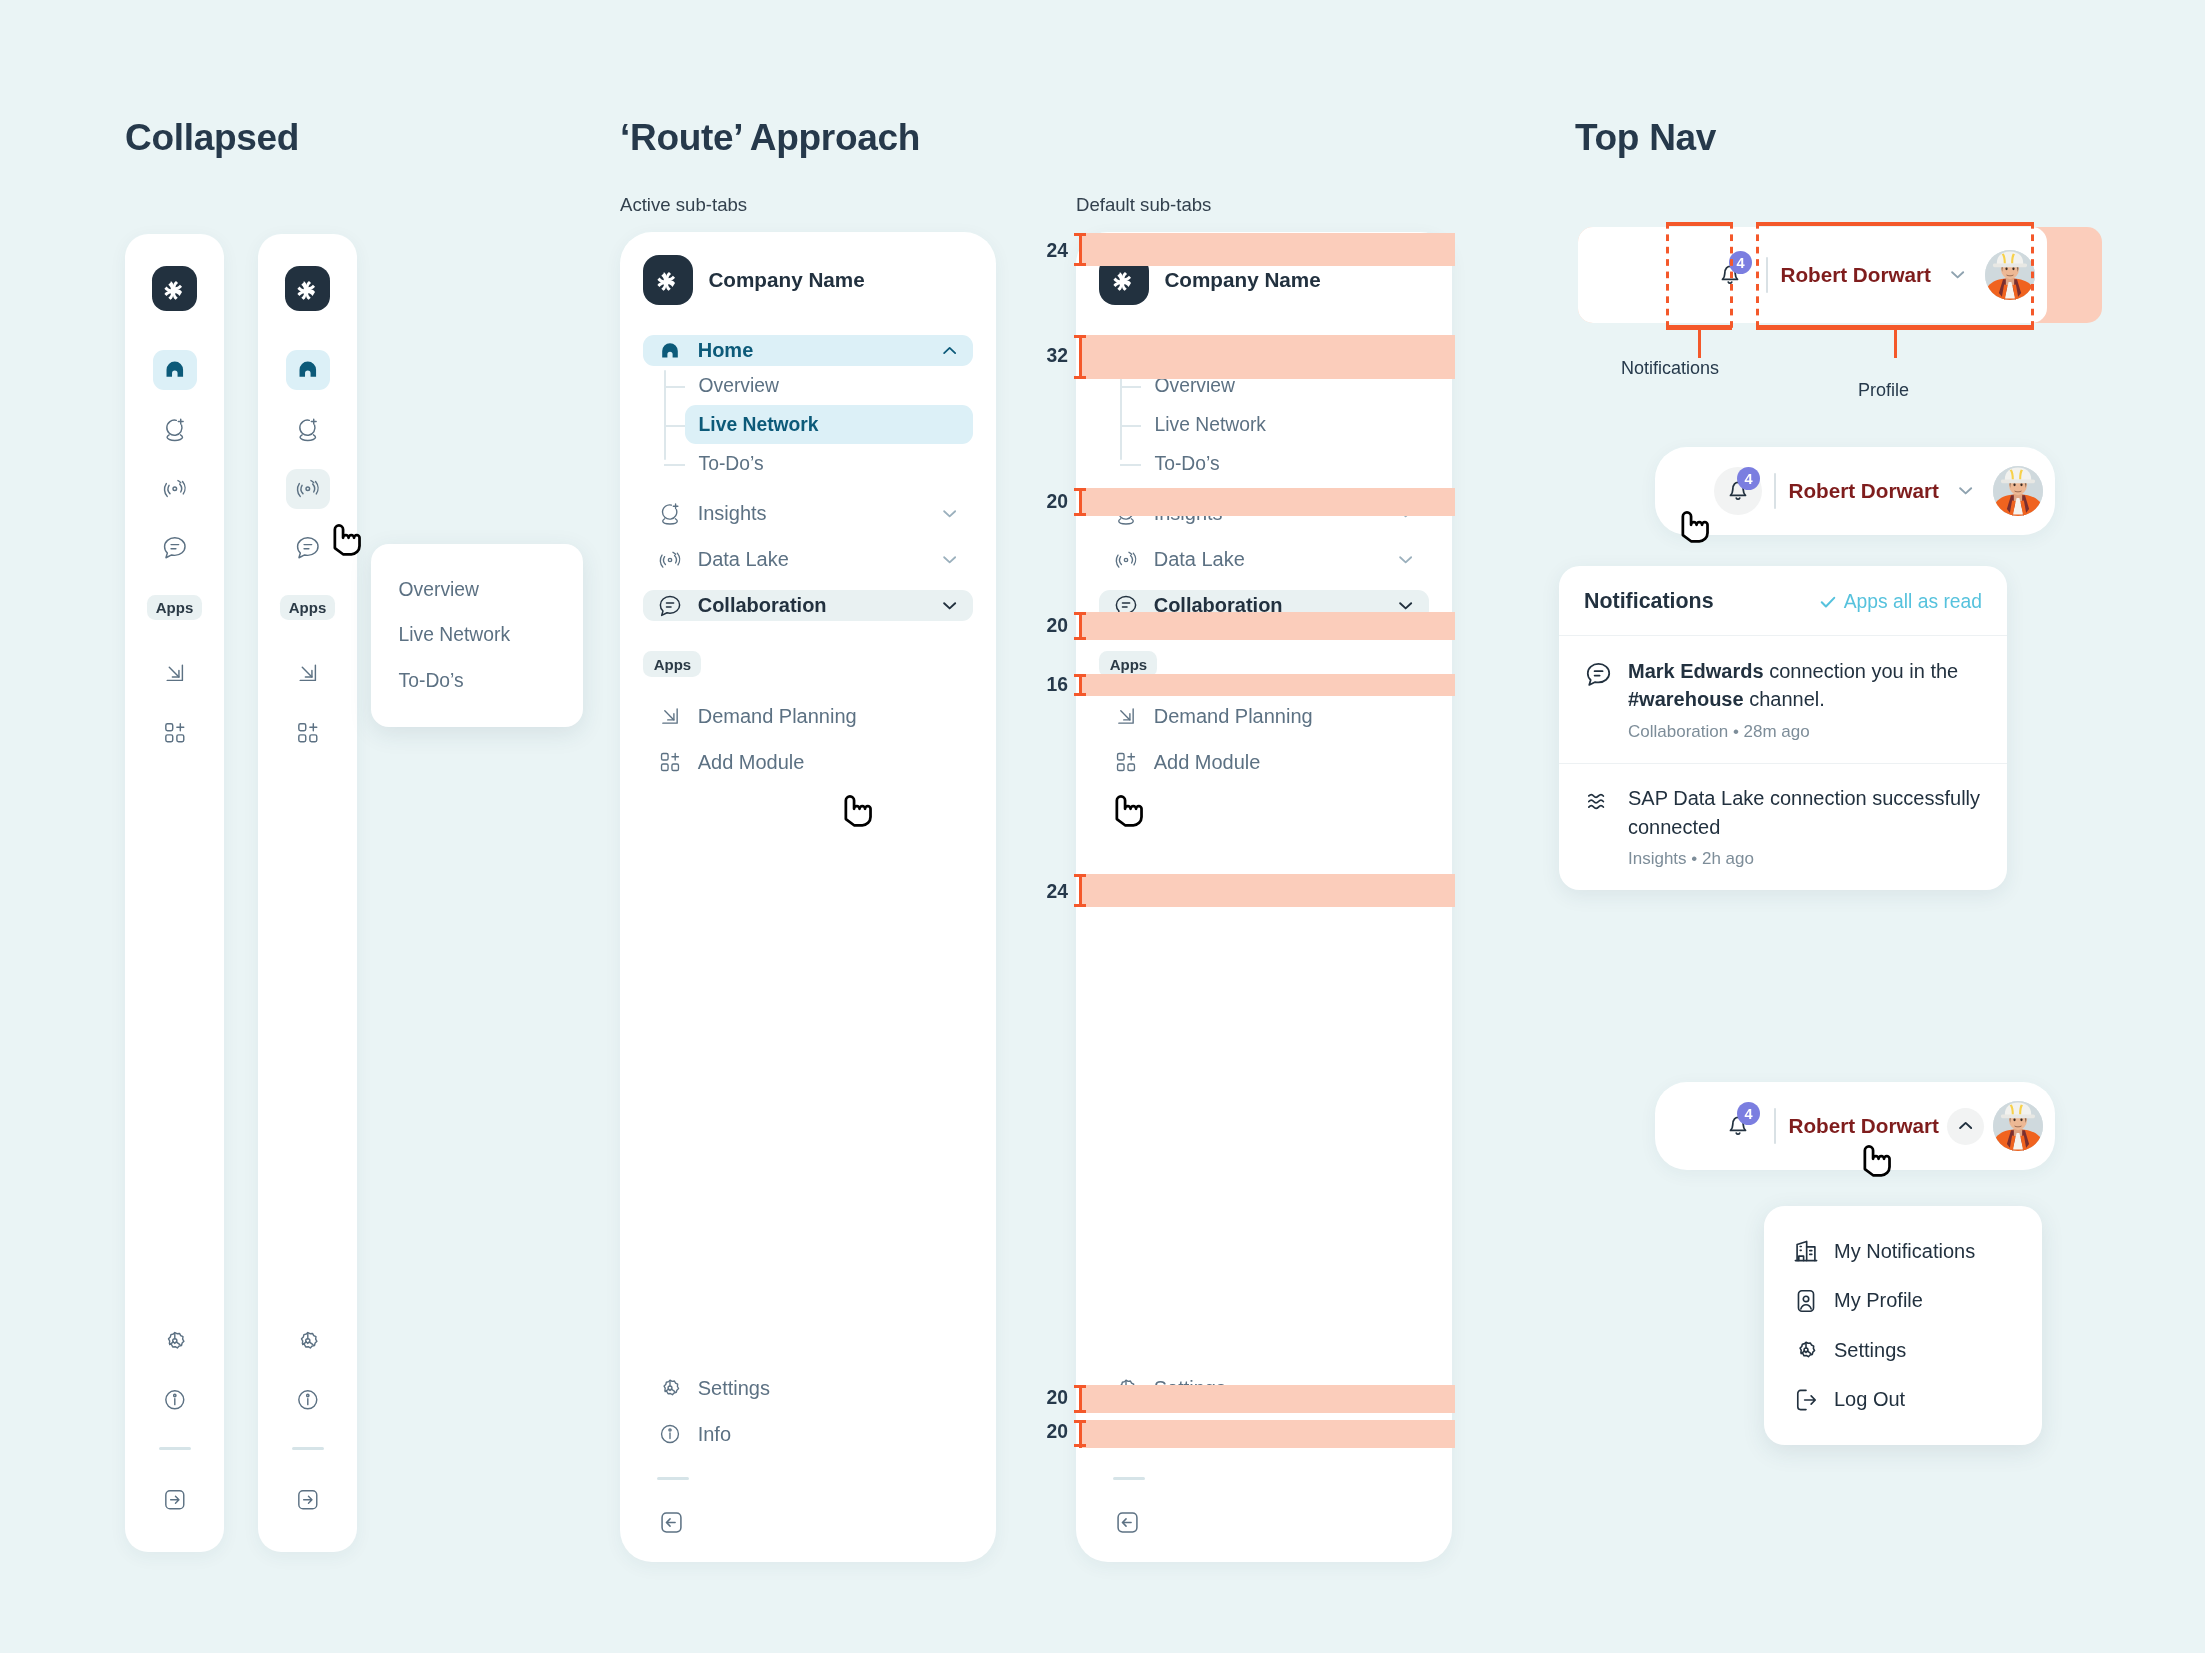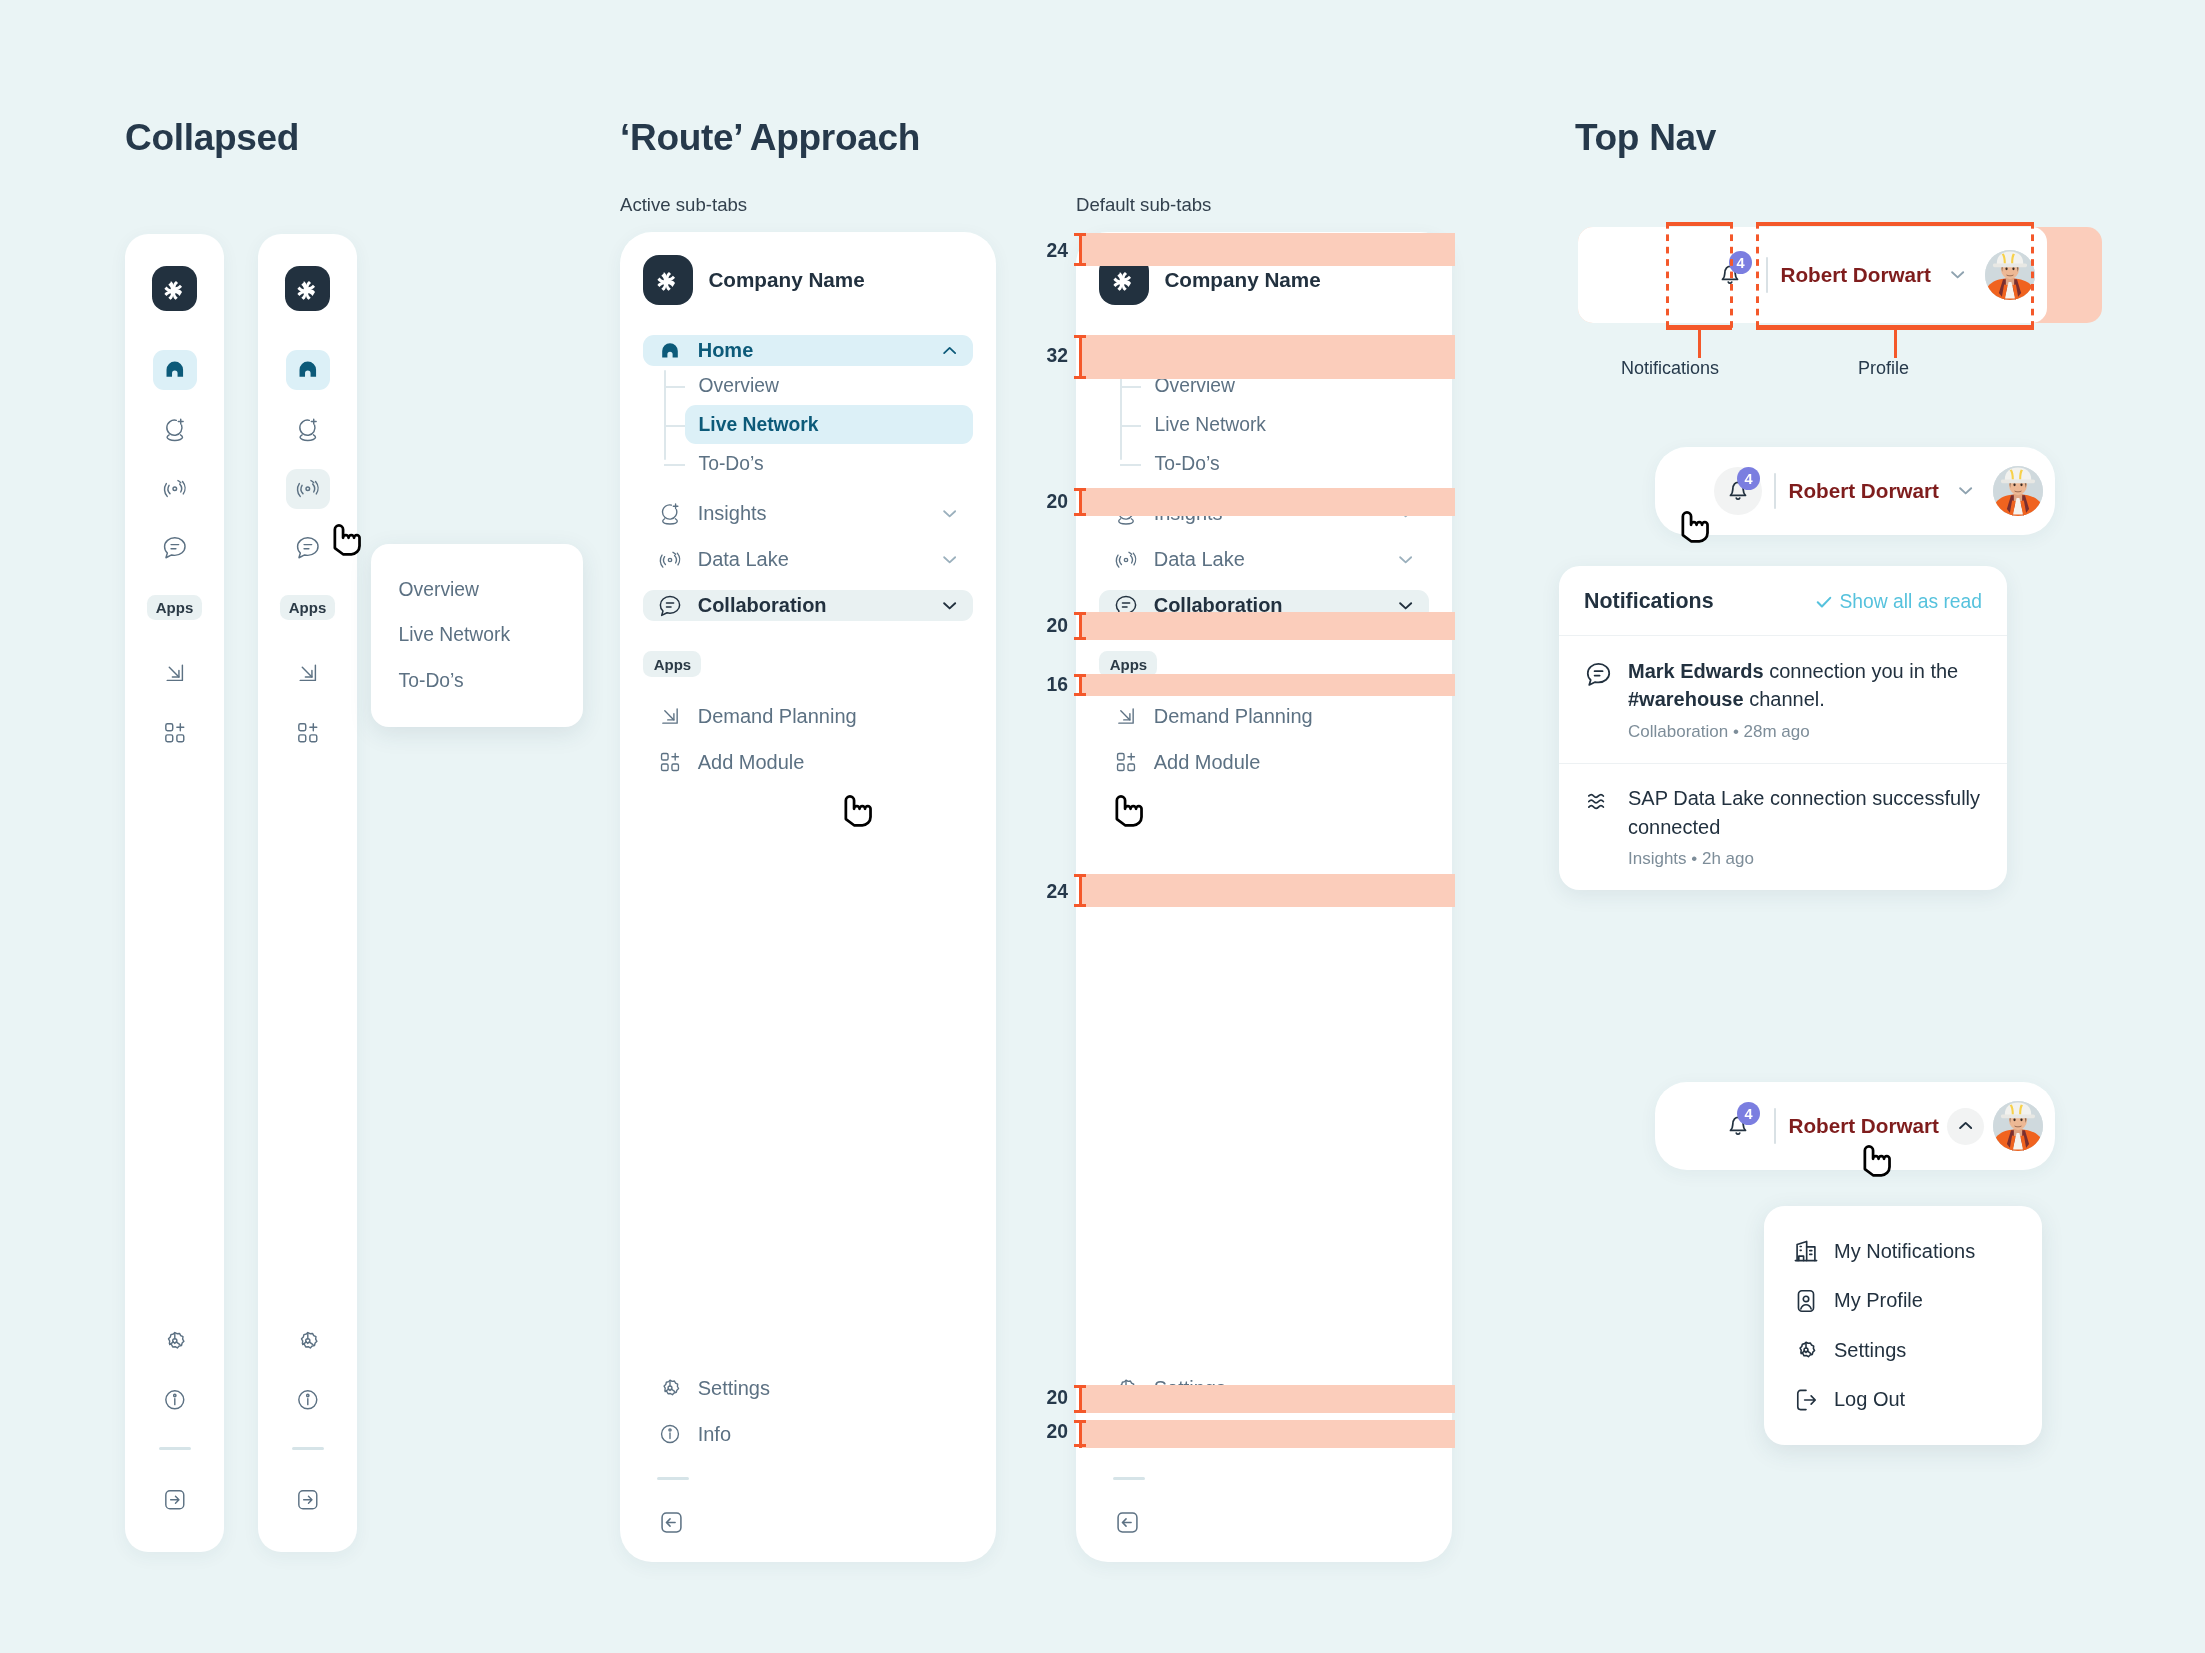--- a/index.html
+++ b/index.html
@@ -924,21 +924,21 @@
   <div class="ann-dash-v" style="left:152px; top:-5.5px; height:108px;"></div>
   <div class="ann-line" style="left:120px; top:102px; width:3.4px; height:29px;"></div>
 
   <div class="ann-line" style="left:178px; top:-5.5px; width:278px; height:4.8px;"></div>
   <div class="ann-line" style="left:178px; top:98px; width:278px; height:4.8px;"></div>
   <div class="ann-dash-v" style="left:178px; top:-5.5px; height:108px;"></div>
   <div class="ann-dash-v" style="left:453px; top:-5.5px; height:108px;"></div>
   <div class="ann-line" style="left:316px; top:102px; width:3.4px; height:29px;"></div>
 </div>
 <div class="abs ann-label" style="left:1621px; top:358px;">Notifications</div>
-<div class="abs ann-label" style="left:1858px; top:358px;">Profile</div>
+<div class="abs ann-label" style="left:1858px; top:380px;">Profile</div>
 
 <div class="abs panel" style="left:1655px; top:447px; width:400px; height:88px;
      display:flex; align-items:center; justify-content:flex-end; padding-right:12.4px; gap:12.4px;">
   <div class="bell-wrap hl">
     <svg style="fill:none;stroke:#22313f;stroke-width:2.6;stroke-linecap:round;stroke-linejoin:round" viewBox="0 0 44 44" width="30" height="30">
         <use href="#g-bell"></use>
       </svg>
     <span class="badge">4</span>
   </div>
   <div class="vsep"></div>
@@ -962,21 +962,21 @@
     </svg>
 </div>
 
 <div class="abs notif-card" style="left:1559px; top:566px;">
   <div class="notif-head">
     <span class="notif-title">Notifications</span>
     <span class="mark-read">
       <svg style="fill:none;stroke:#56c2dd;stroke-width:3;stroke-linecap:round;stroke-linejoin:round" viewBox="0 0 26 26" width="18" height="18">
           <use href="#g-check"></use>
         </svg>
-      <span>Show all as read</span>
+      <span>Apps all as read</span>
     </span>
   </div>
 
   <div class="notif-item">
     <span class="notif-ico">
       <svg style="fill:none;stroke:#22313f;stroke-width:2.4;stroke-linecap:round;stroke-linejoin:round" viewBox="0 0 42 42" width="29" height="29">
           <use href="#g-collab"></use>
         </svg></span>
     <span>
       <span class="notif-text"><b>Mark Edwards</b><span> connection you in the </span><b>#warehouse</b><span> channel.</span></span>

